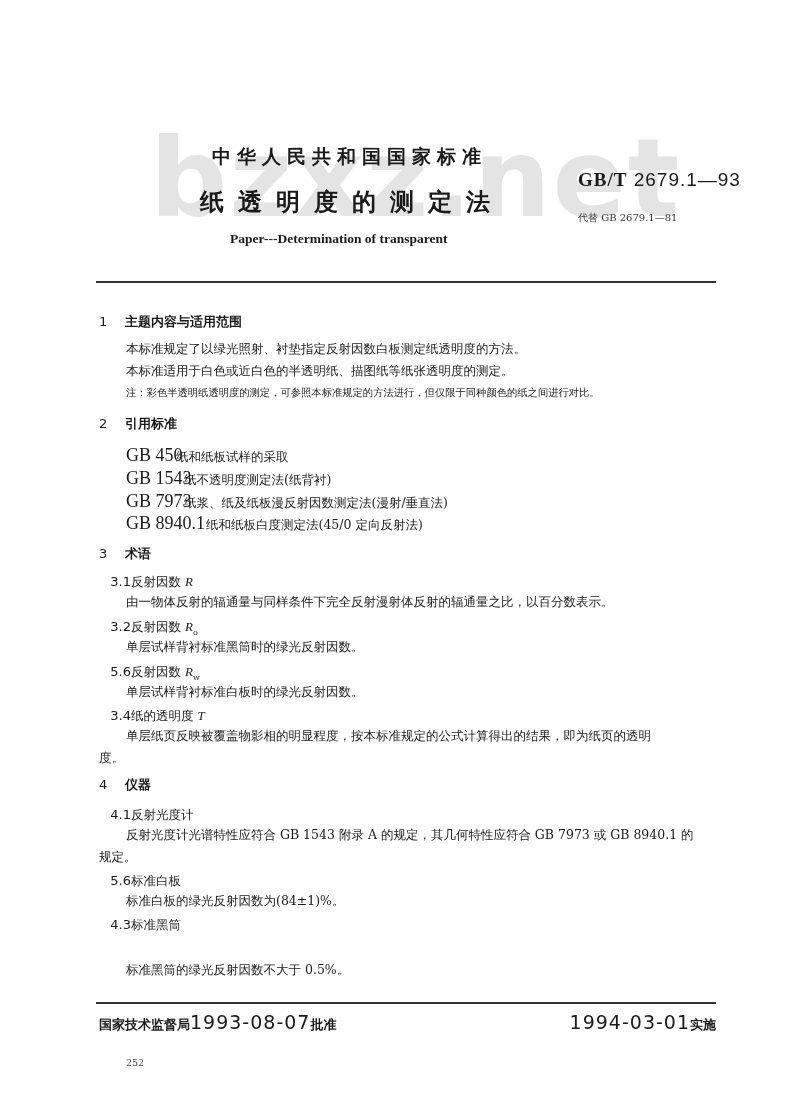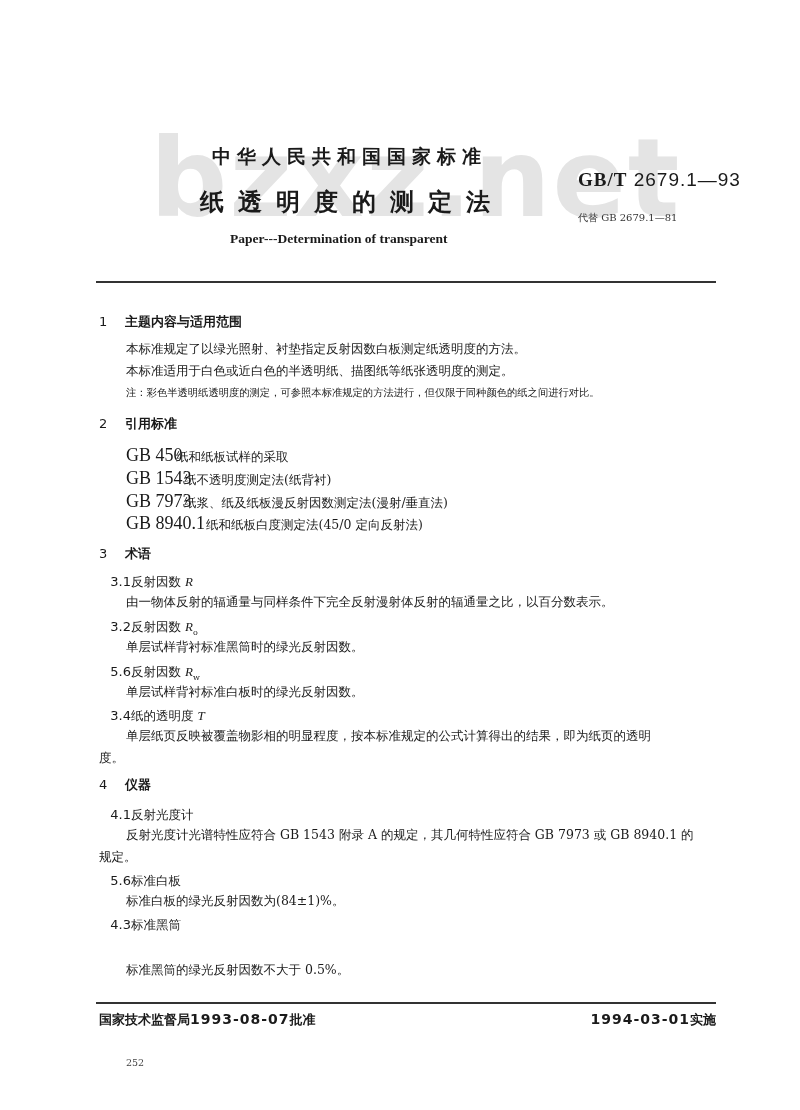--- a/index.html
+++ b/index.html
@@ -48,21 +48,21 @@
   .note { left: 126px; font-size: 10.3px; white-space: nowrap; color: #222; }
   .sub-h { left: 99px; font-size: 12.5px; white-space: nowrap; text-align: right; }
   .sub-h .num { font-family: "DejaVu Sans", "Liberation Sans", sans-serif; display: inline-block; width: 32px; font-size: 13px; }
   .ref-code { display: inline-block; font-family: "Liberation Serif", serif; font-size: 18px; }
   .italic { font-family: "Liberation Serif", serif; font-style: italic; font-size: 13px; }
   .wrap-left { left: 99px; }
   .footer-left {
     left: 99px; top: 1011px; font-family: "DejaVu Sans", "Liberation Sans", sans-serif; font-weight: bold;
     font-size: 13px; white-space: nowrap;
   }
-  .footer-left .date, .footer-right .date { font-weight: bold; font-size: 14px; letter-spacing: 1px; margin-top: 22px; }
+  .footer-left .date, .footer-right .date { font-weight: normal; font-size: 19px; letter-spacing: 1px; margin-top: 22px; }
   .footer-right {
     right: 84px; top: 1011px; font-family: "DejaVu Sans", "Liberation Sans", sans-serif; font-weight: bold;
     font-size: 13px; white-space: nowrap;
   }
   .page-num { left: 126px; top: 1057px; font-size: 9.5px; color: #444; }
 </style>
 </head>
 <body>
 
 <div class="abs watermark">bzxz.net</div>

